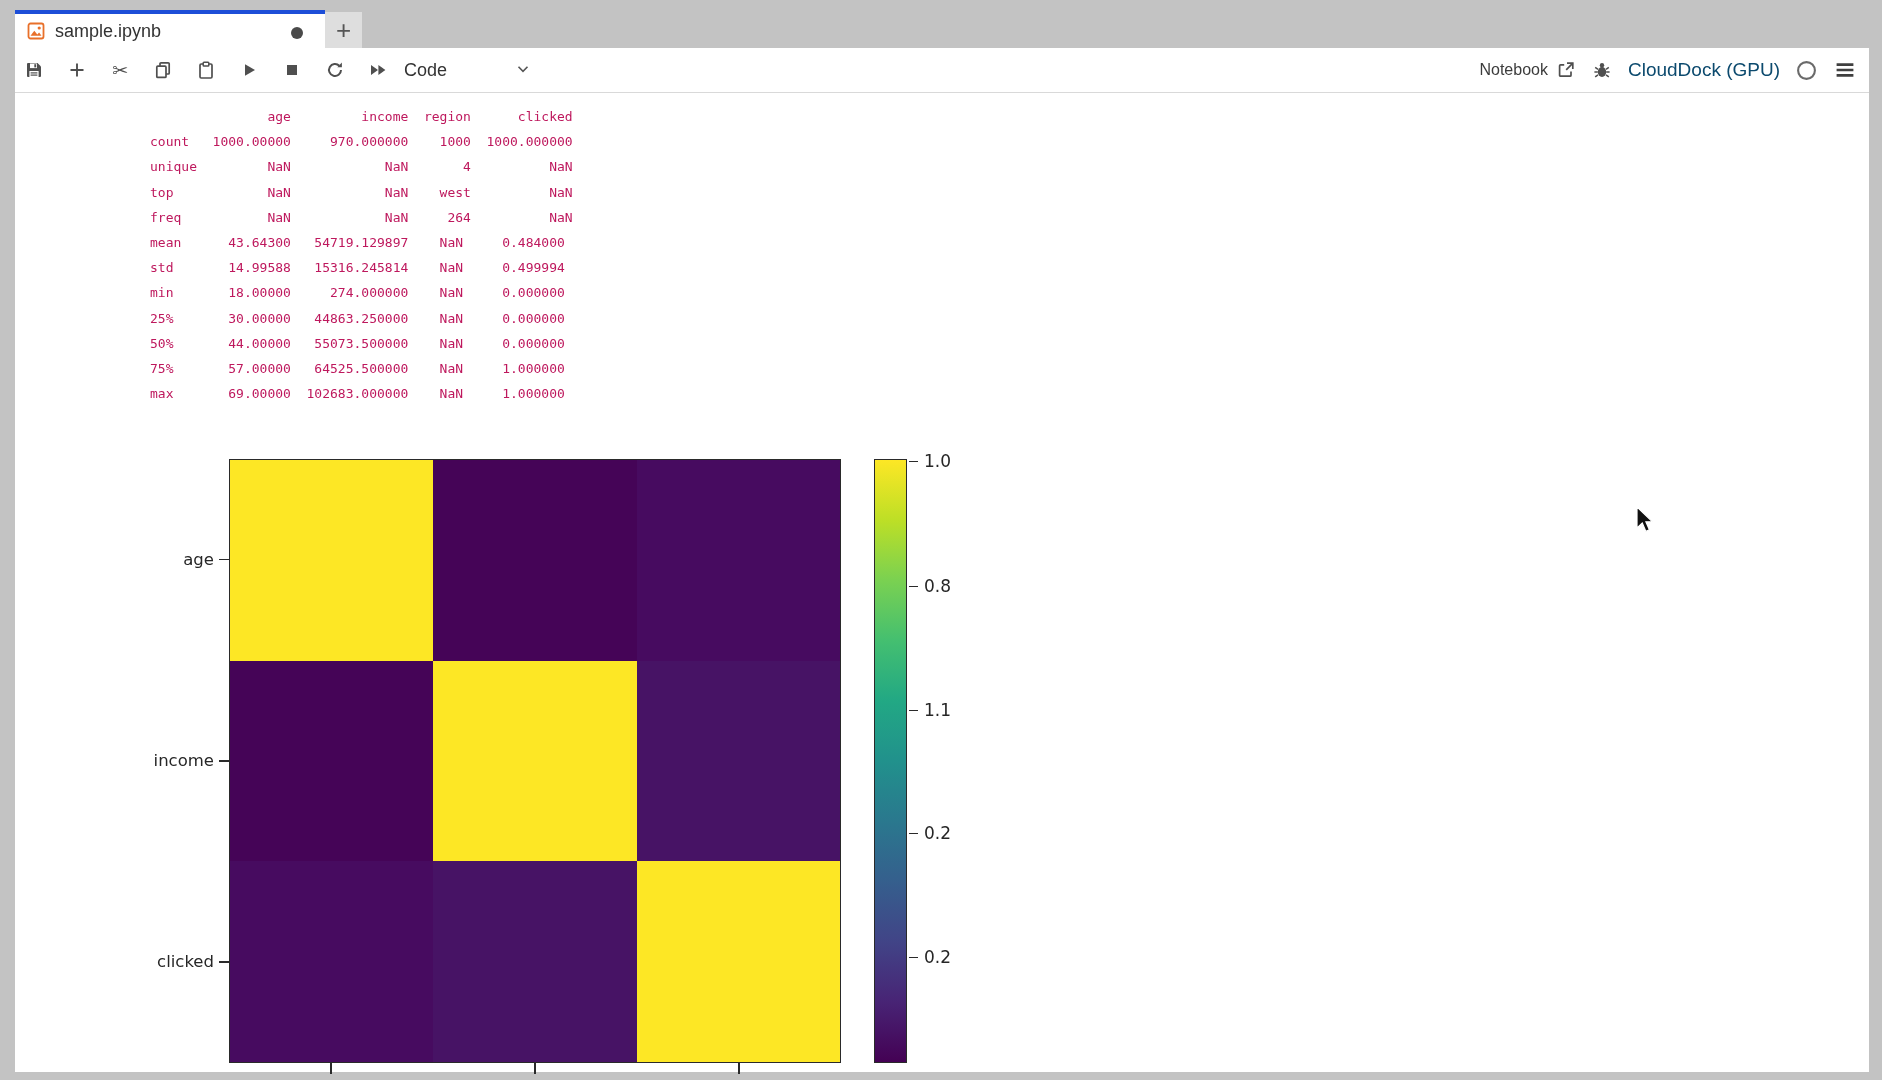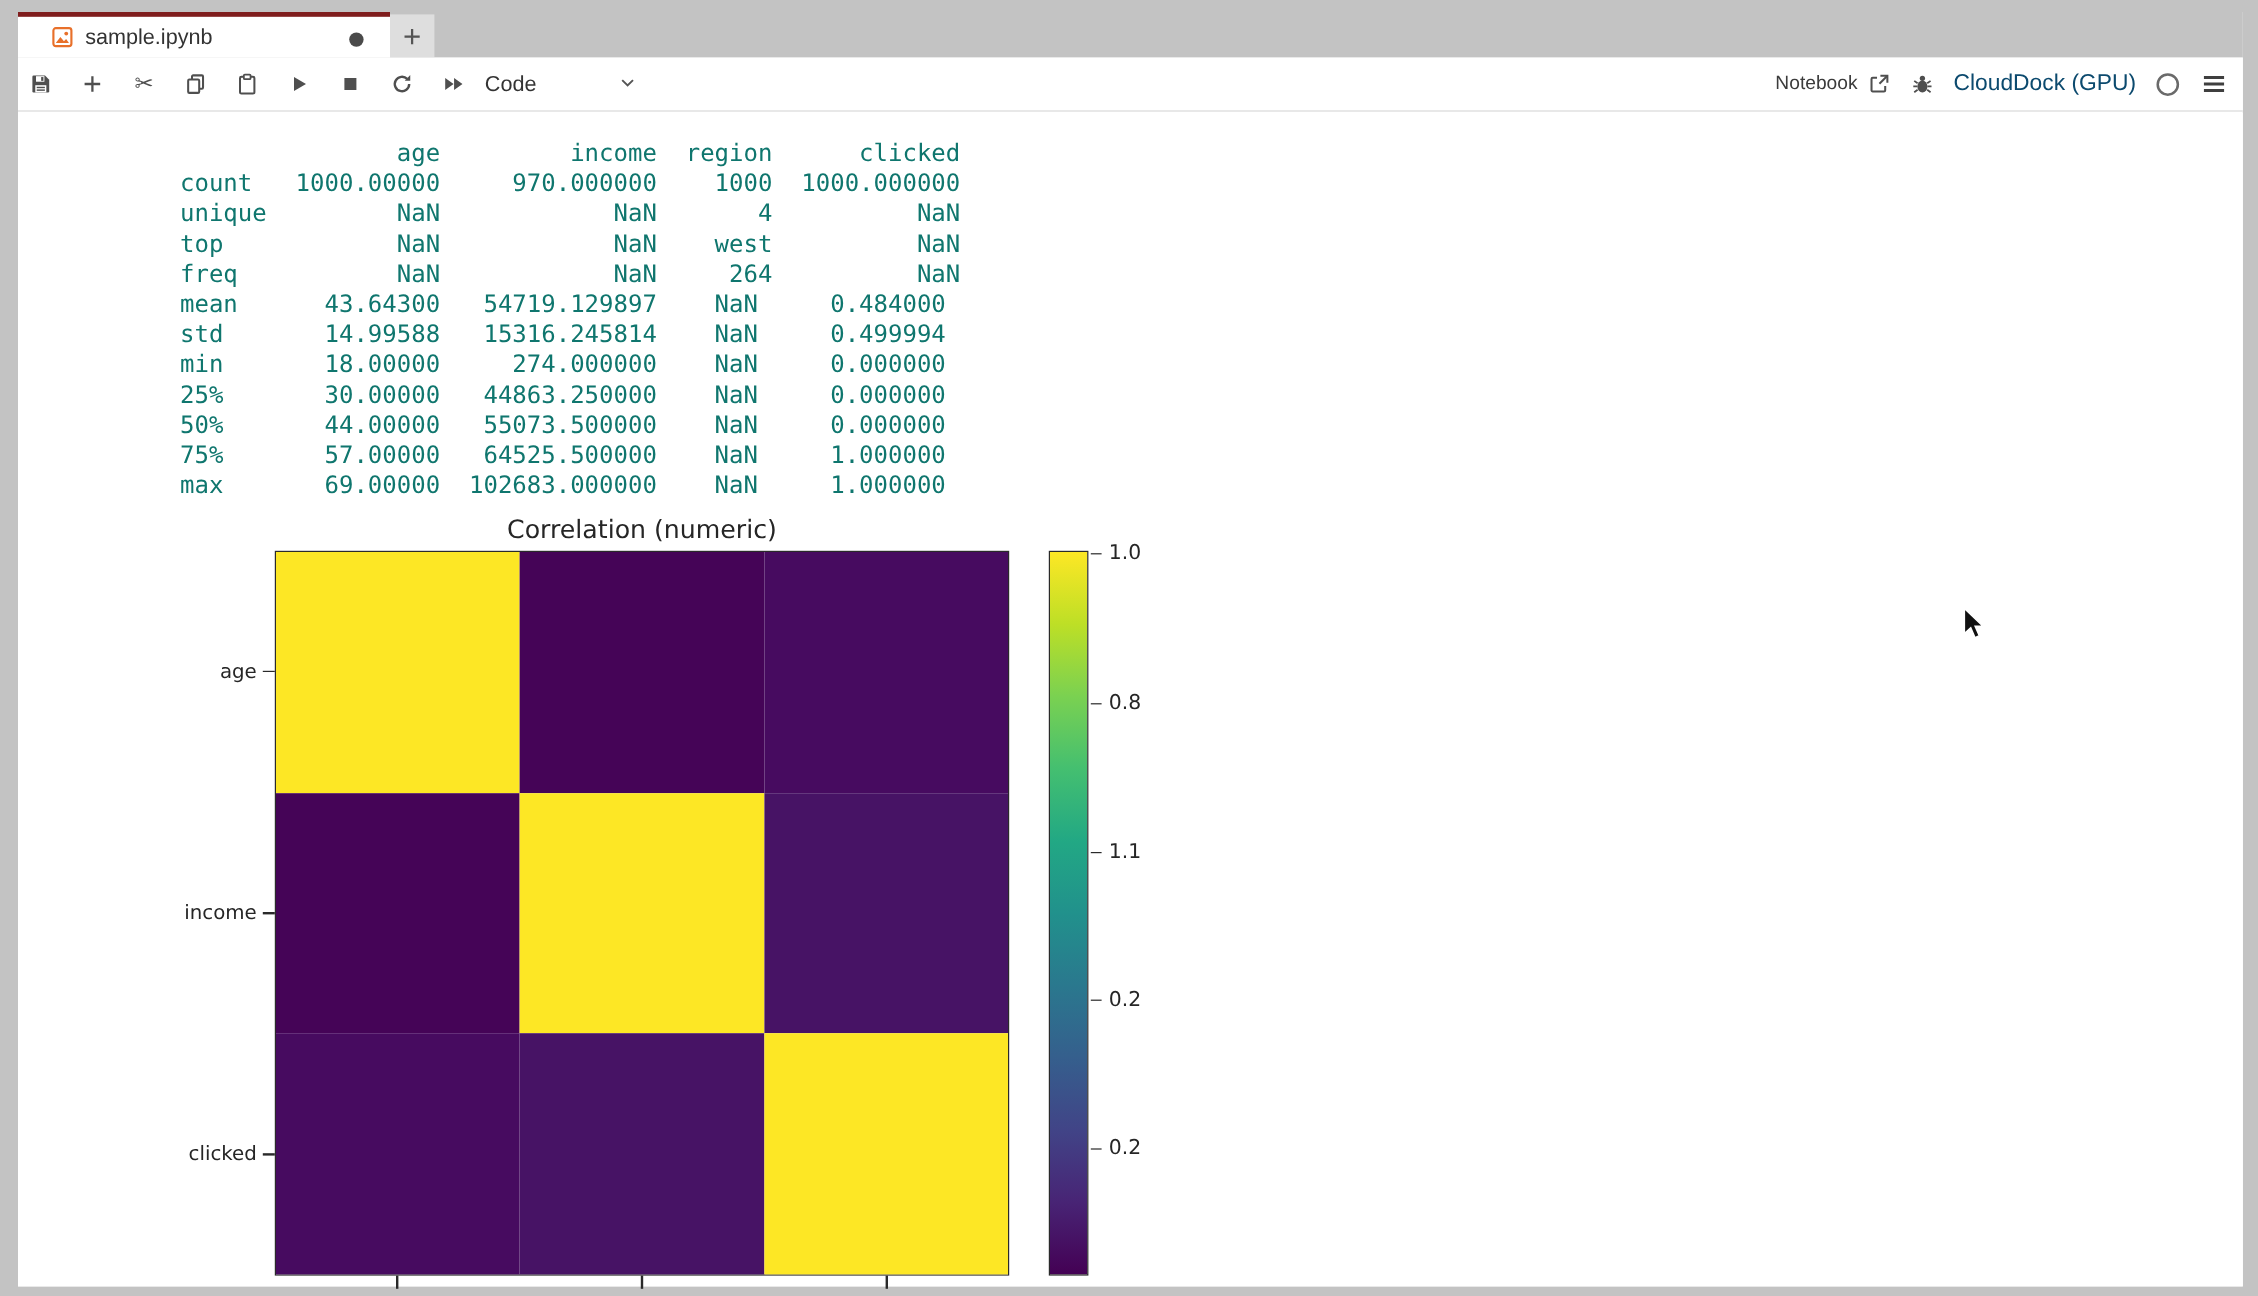--- a/index.html
+++ b/index.html
@@ -3,40 +3,40 @@
 <meta charset="utf-8">
 <style>
   html,body{margin:0;padding:0;background:#c3c3c3;}
   #page{position:relative;width:1882px;height:1080px;background:#c3c3c3;overflow:hidden;
         font-family:"Liberation Sans",sans-serif;-webkit-font-smoothing:antialiased;}
   
   .win{position:absolute;left:15px;top:10px;width:1854px;height:1062px;background:#fff;}
   
   .tabbar{position:absolute;left:0;top:0;width:1854px;height:38px;background:#c3c3c3;}
   .tab{position:absolute;left:0;top:0;width:310px;height:38px;background:#fff;
-       border-top:4px solid #7f1d1d;box-sizing:border-box;display:flex;align-items:center;padding-left:28px;}
+       border-top:4px solid #1d4ed8;box-sizing:border-box;display:flex;align-items:center;padding-left:12px;}
   .tab-title{margin-left:10px;font-size:18px;color:#333;}
   .dirty-dot{position:absolute;left:276px;top:13px;width:12px;height:12px;border-radius:50%;background:#4a4a4a;}
   .newtab{position:absolute;left:310px;top:2px;width:37px;height:36px;background:#dedede;
           display:flex;align-items:center;justify-content:center;font-size:26px;color:#555;font-weight:400;}
   
   .toolbar{position:absolute;left:0;top:38px;width:1854px;height:45px;background:#fff;
            border-bottom:1px solid #d9d9d9;box-sizing:border-box;display:flex;align-items:center;}
   .tb-left{display:flex;align-items:center;gap:23px;padding-left:9px;}
   .tb-btn{width:20px;height:20px;display:flex;align-items:center;justify-content:center;cursor:pointer;}
   .scissors{font-size:19px;color:#4f4f4f;font-family:"DejaVu Sans",sans-serif;line-height:20px;}
   .code-select{margin-left:16px;width:128px;display:flex;align-items:flex-start;justify-content:space-between;
                font-size:18px;color:#333;cursor:pointer;}
   .tb-right{margin-left:auto;display:flex;align-items:center;gap:16px;padding-right:12px;}
   .nb-link{display:flex;align-items:center;gap:8px;font-size:16px;color:#3c3c3c;cursor:pointer;}
   .kernel-name{font-size:19px;color:#0c4a6e;cursor:pointer;text-align:right;}
   
   .content{position:absolute;left:0;top:84px;width:1854px;height:978px;background:#fff;}
-  #describe{position:absolute;left:135px;top:21px;margin:0;
-            font-family:"DejaVu Sans Mono",monospace;font-size:20px;line-height:25.2px;color:#0f766e;}
+  #describe{position:absolute;left:135px;top:10px;margin:0;
+            font-family:"DejaVu Sans Mono",monospace;font-size:13px;line-height:25.2px;color:#be185d;}
   
   .fig-title{position:absolute;left:214px;top:335px;width:612px;text-align:center;
              font-family:"DejaVu Sans",sans-serif;font-size:21px;color:#262626;}
   .heatmap{position:absolute;left:214px;top:365px;width:612px;height:604px;
            border:1.5px solid #2a2a2a;box-sizing:border-box;
            display:grid;grid-template-columns:repeat(3,1fr);grid-template-rows:repeat(3,1fr);}
   .ytick{position:absolute;width:10px;height:1.5px;background:#2a2a2a;left:204px;}
   .ylabel{position:absolute;left:95px;width:104px;height:20px;text-align:right;
           font-family:"DejaVu Sans",sans-serif;font-size:16.5px;color:#262626;}
   .xtick{position:absolute;width:1.5px;height:11px;background:#2a2a2a;top:969px;}
@@ -165,21 +165,20 @@
 top            NaN            NaN    west          NaN
 freq           NaN            NaN     264          NaN
 mean      43.64300   54719.129897    NaN     0.484000
 std       14.99588   15316.245814    NaN     0.499994
 min       18.00000     274.000000    NaN     0.000000
 25%       30.00000   44863.250000    NaN     0.000000
 50%       44.00000   55073.500000    NaN     0.000000
 75%       57.00000   64525.500000    NaN     1.000000
 max       69.00000  102683.000000    NaN     1.000000</pre>
 
-      <div class="fig-title">Correlation (numeric)</div>
 
       <div class="heatmap">
           <div style="background: rgb(253, 231, 37);"></div>
           <div style="background: rgb(69, 4, 87);"></div>
           <div style="background: rgb(71, 11, 96);"></div>
           <div style="background: rgb(69, 4, 87);"></div>
           <div style="background: rgb(253, 231, 37);"></div>
           <div style="background: rgb(71, 19, 101);"></div>
           <div style="background: rgb(71, 11, 96);"></div>
           <div style="background: rgb(71, 19, 101);"></div>

